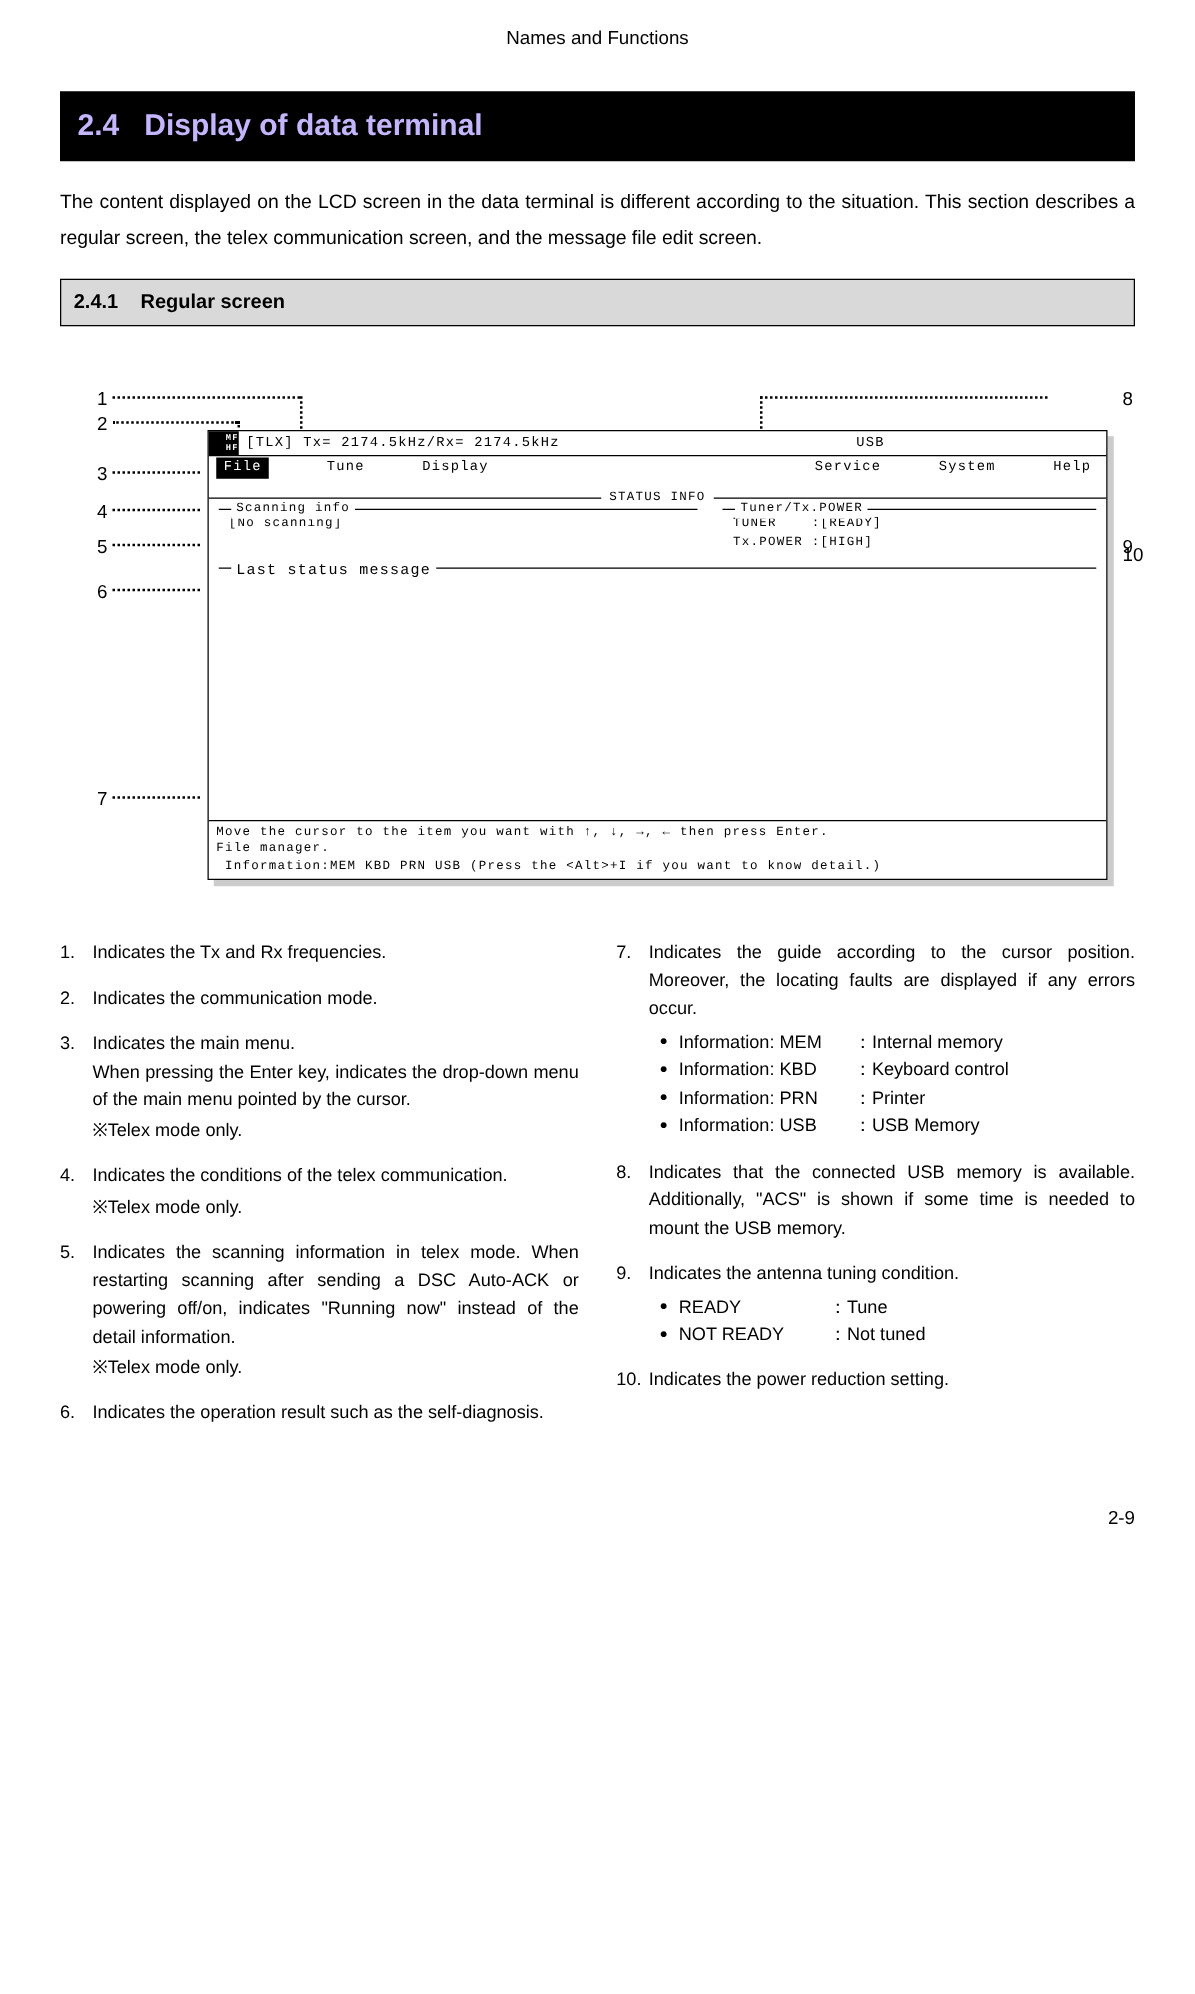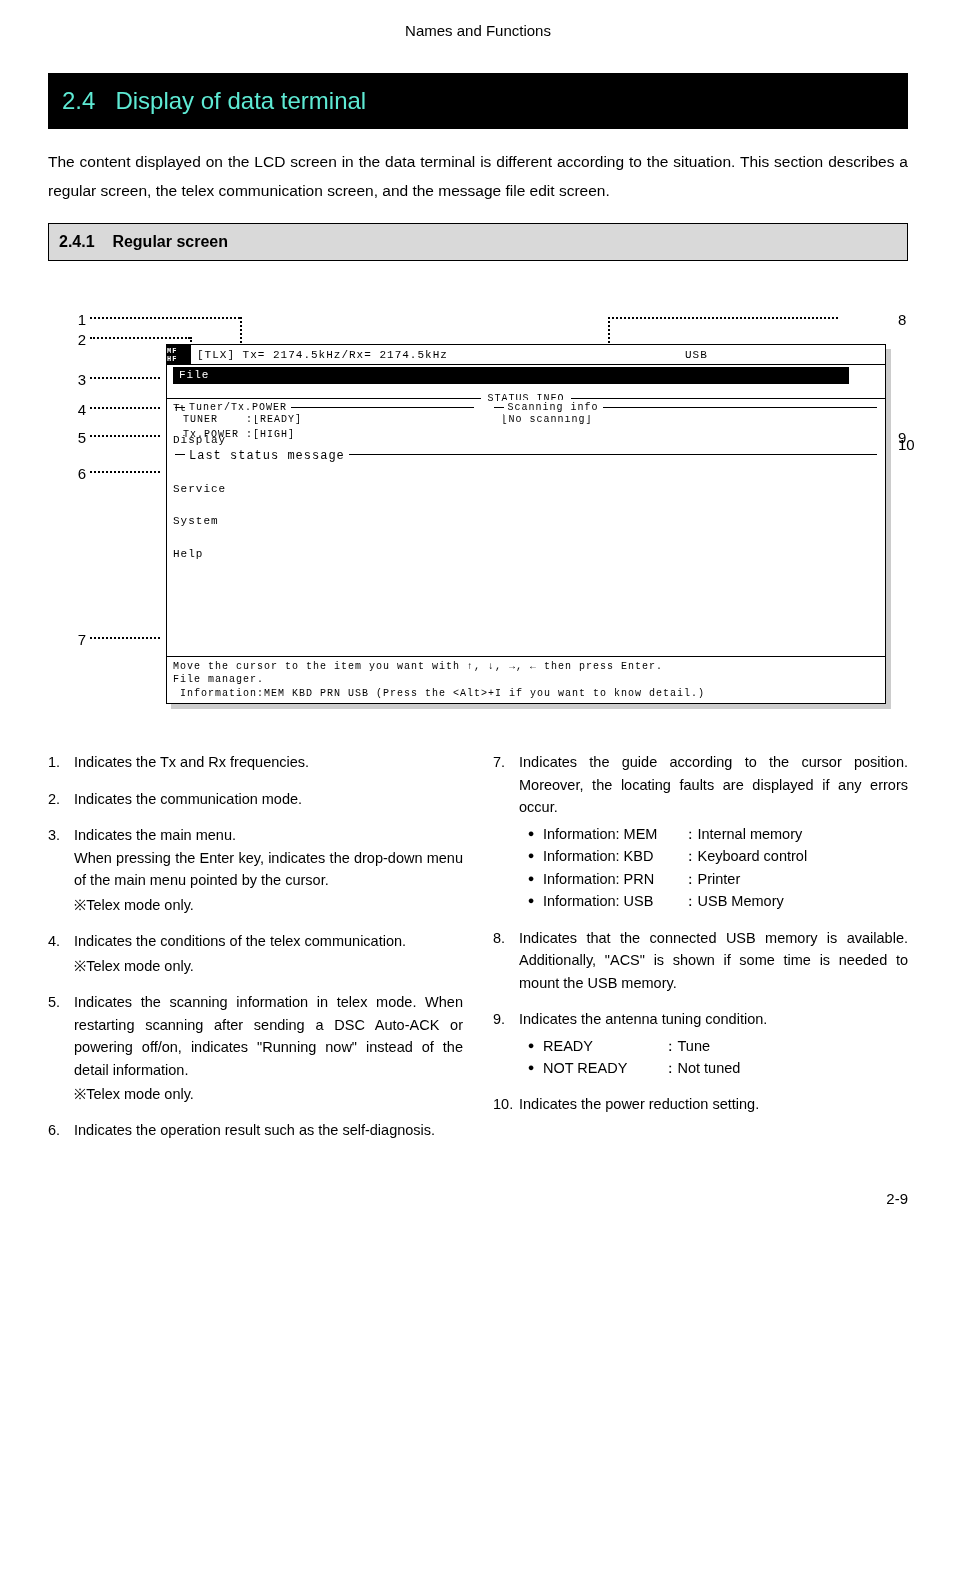--- a/index.html
+++ b/index.html
@@ -13,23 +13,23 @@
     font-size: 15px;
     line-height: 1.5;
   }
   .header-right {
     text-align: center;
     font-size: 15px;
     margin-bottom: 30px;
   }
   .section-title {
     background: #000;
-    color: #5eead4;
+    color: #c4b5fd;
     font-size: 24px;
-    font-weight: normal;
+    font-weight: bold;
     padding: 10px 14px;
     margin-bottom: 18px;
   }
   .intro-text {
     font-size: 15.5px;
     line-height: 1.9;
     margin-bottom: 18px;
     text-align: justify;
   }
   .subsection-title {
@@ -93,43 +93,43 @@
     align-items: stretch;
     height: 20px;
     border-bottom: 1.5px solid #000;
   }
   .mfhf-badge {
     width: 24px;
     background: #000;
     color: #fff;
     font-size: 7px;
     line-height: 8px;
-    text-align: left;
+    text-align: right;
     padding-top: 2px;
     font-weight: bold;
   }
   .freq-text {
     flex: 1;
     padding-left: 6px;
     line-height: 20px;
     white-space: pre;
   }
   .usb-text {
     width: 200px;
     line-height: 20px;
     text-align: left;
     white-space: pre;
   }
   .menu-row {
     display: flex;
     gap: 16px;
     padding: 2px 6px;
     height: 18px;
-    white-space: pre;
-    flex-direction: column;
+    align-items: center;
+    white-space: pre;
   }
   .menu-item { margin-right: 30px; }
   .menu-item.sel {
     background: #000;
     color: #fff;
     padding: 0 6px;
   }
   .status-header {
     text-align: center;
     margin-top: 2px;
@@ -224,21 +224,21 @@
   .bullets { margin-top: 4px; }
   .bullet-row { display: flex; align-items: flex-start; }
   .bullet-row .dot { width: 24px; text-align: center; font-size: 11px; line-height: 20px; }
   .bullet-row .blabel { flex: 0 0 140px; }
   .bullet-row .colon { flex: 0 0 14px; }
   .bullet-row .bval { flex: 1; }
   .bullet-row2 .blabel { flex: 0 0 120px; }
 
   .page-num {
     text-align: right;
-    margin-top: 32px;
+    margin-top: 48px;
     font-size: 15px;
   }
 </style>
 </head>
 <body>
 
 <div class="header-right">Names and Functions</div>
 
 <div class="section-title">
   <span>2.4</span>&nbsp;&nbsp;
@@ -303,28 +303,28 @@
       <span class="menu-item">Display</span>
       <span style="flex:1"></span>
       <span class="menu-item">Service</span>
       <span class="menu-item">System</span>
       <span class="menu-item" style="margin-right:6px;">Help</span>
     </div>
     <div class="status-header">
       <span>STATUS INFO</span>
     </div>
     <div class="info-row">
+      <div class="fieldset-like scan-box">
+        <div class="legend">Scanning info</div>
+        <div>[No scanning]</div>
+      </div>
       <div class="fieldset-like tuner-box">
         <div class="legend">Tuner/Tx.POWER</div>
         <div class="line">TUNER    :[READY]</div>
         <div class="line">Tx.POWER :[HIGH]</div>
-      </div>
-      <div class="fieldset-like scan-box">
-        <div class="legend">Scanning info</div>
-        <div>[No scanning]</div>
       </div>
     </div>
     <div class="last-status-box">
       <div class="legend">Last status message</div>
     </div>
     <div class="footer-lines"><span>Move the cursor to the item you want with ↑, ↓, →, ← then press Enter.</span>
 <span>File manager.</span>
 <span> Information:MEM KBD PRN USB (Press the &lt;Alt&gt;+I if you want to know detail.)</span></div>
   </div>
 </div>

